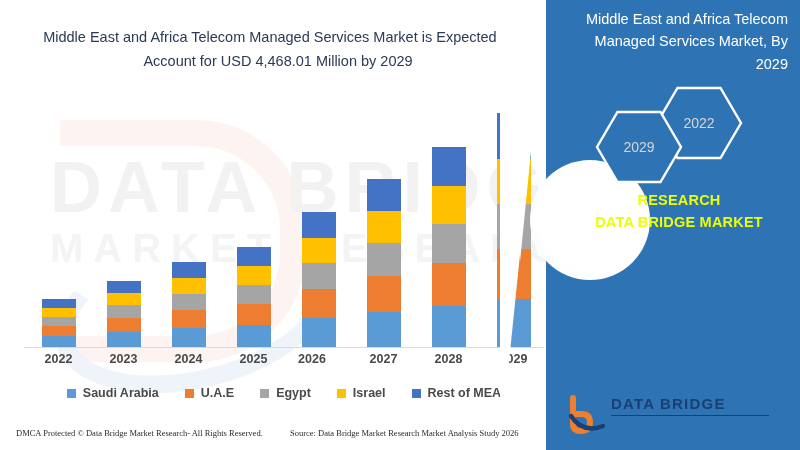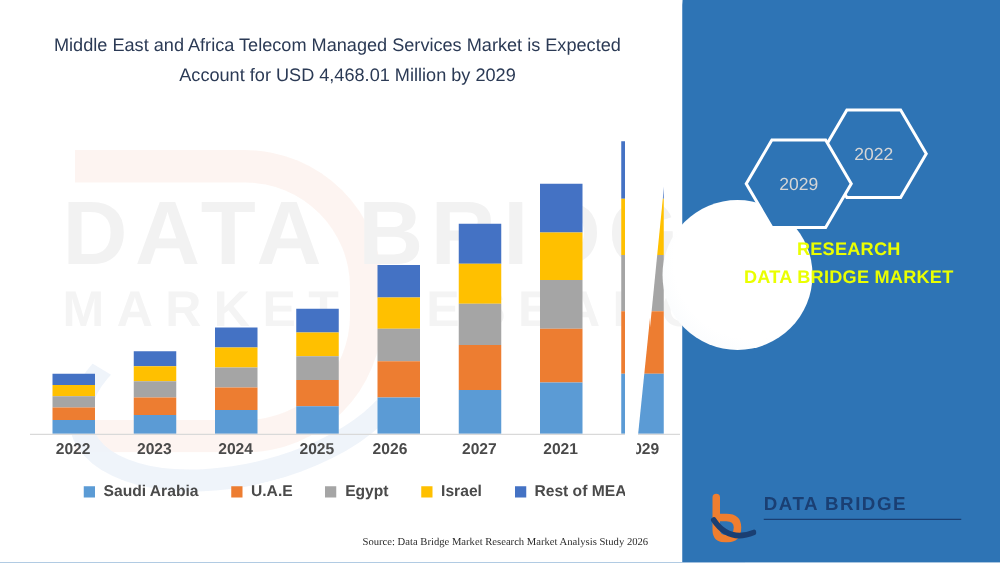--- a/index.html
+++ b/index.html
@@ -198,21 +198,21 @@
       </div>
     <div class="baseline"></div>
   </div>
   <div class="xlabels" id="xlabels">
       <div class="xlab" style="left: 34.5px;">2022</div>
       <div class="xlab" style="left: 99.5px;">2023</div>
       <div class="xlab" style="left: 164.5px;">2024</div>
       <div class="xlab" style="left: 229.5px;">2025</div>
       <div class="xlab" style="left: 288px;">2026</div>
       <div class="xlab" style="left: 359.5px;">2027</div>
-      <div class="xlab" style="left: 424.5px;">2021</div>
+      <div class="xlab" style="left: 424.5px;">2028</div>
       <div class="xlab" style="left: 489.5px;">2029</div>
     </div>
 
   <div id="legend">
       <div class="lg">
         <span class="lg-sw" style="background: rgb(91, 155, 213);"></span>
         <span class="lg-tx">Saudi Arabia</span>
       </div>
       <div class="lg">
         <span class="lg-sw" style="background: rgb(237, 125, 49);"></span>
@@ -225,29 +225,31 @@
       <div class="lg">
         <span class="lg-sw" style="background: rgb(255, 192, 0);"></span>
         <span class="lg-tx">Israel</span>
       </div>
       <div class="lg">
         <span class="lg-sw" style="background: rgb(68, 114, 196);"></span>
         <span class="lg-tx">Rest of MEA</span>
       </div>
     </div>
 
+  <div class="foot foot-l">DMCA Protected © Data Bridge Market Research- All Rights Reserved.</div>
   <div class="foot foot-r">Source: Data Bridge Market Research Market Analysis Study 2026</div>
 
   <div id="rightpanel"></div>
   <div id="rightwedge"></div>
   <div id="notch"></div>
   <div id="notch2"></div>
 
   <div class="rp-circle"></div>
 
+  <div class="rp-title">Middle East and Africa Telecom Managed Services  Market, By 2029</div>
 
   <div class="hexwrap">
     <div class="hex" style="left:66px;top:0;width:86px;height:74px;">
       <svg width="86" height="74" viewBox="0 0 86 74" aria-hidden="true">
         <polygon points="21.5,2 64.5,2 85,37 64.5,72 21.5,72 1,37" fill="none" stroke="#ffffff" stroke-width="2.4"></polygon>
       </svg>
       <div class="hex-label">2022</div>
     </div>
     <div class="hex" style="left:6px;top:24px;width:86px;height:74px;">
       <svg width="86" height="74" viewBox="0 0 86 74" aria-hidden="true">

